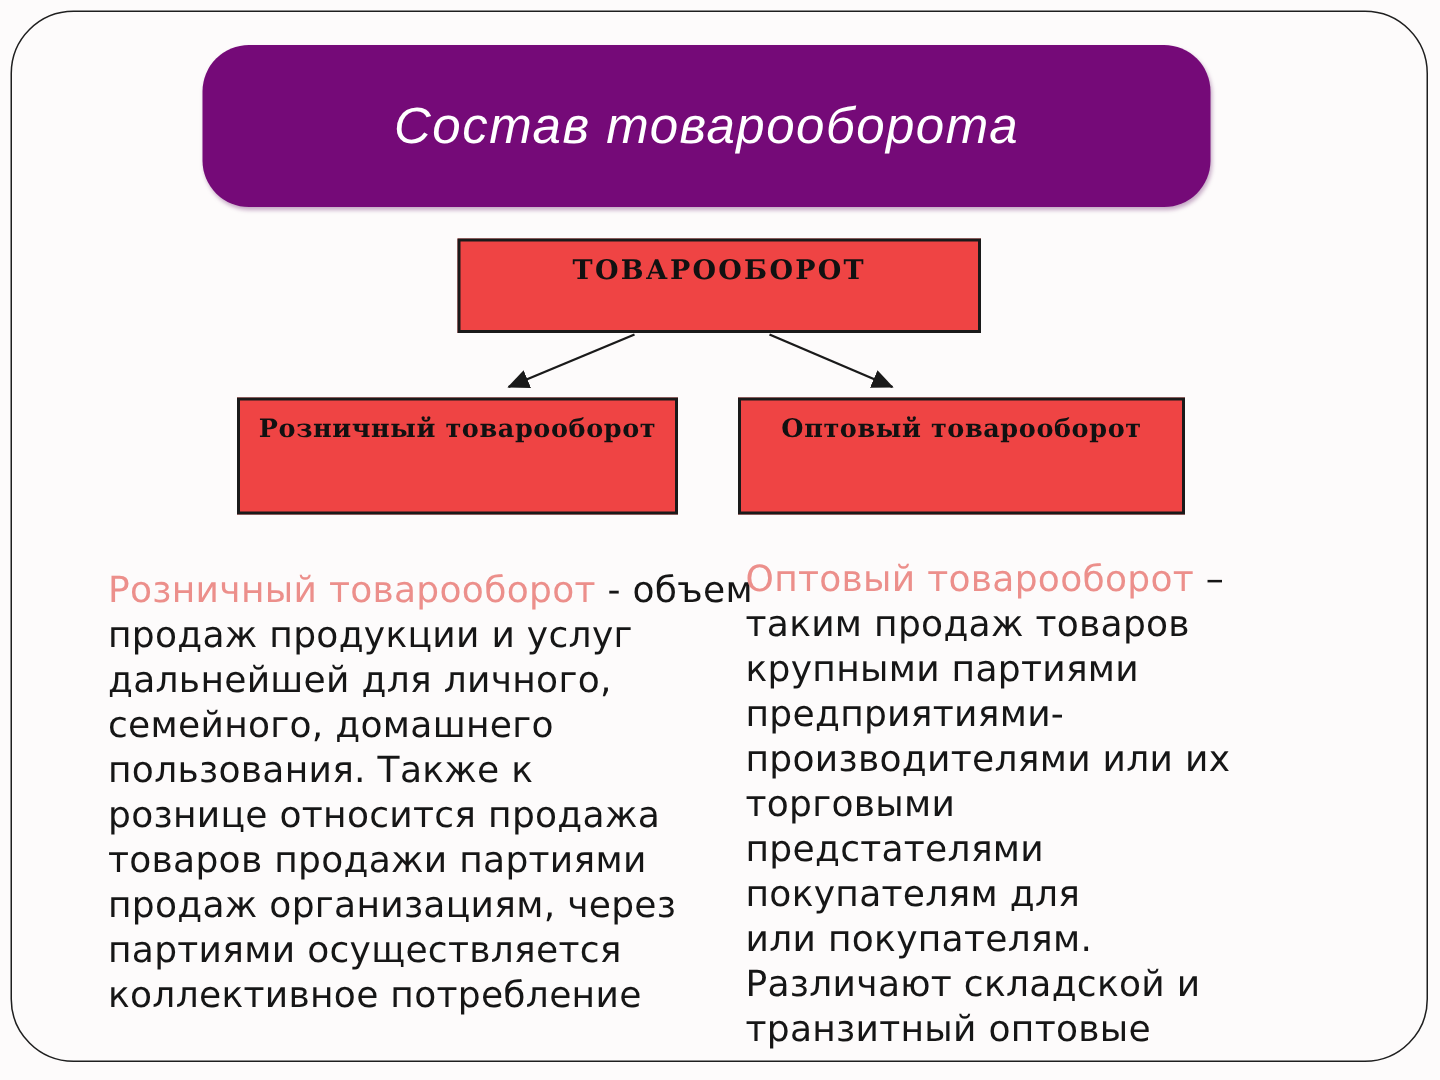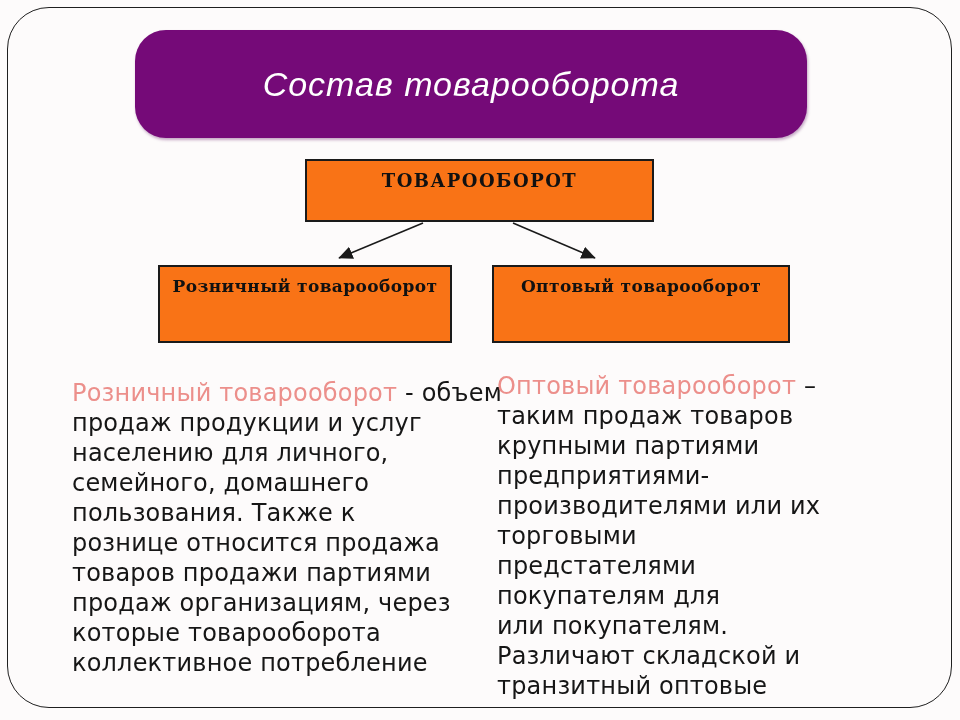--- a/index.html
+++ b/index.html
@@ -37,21 +37,21 @@
     font-family: "Liberation Sans", sans-serif;
     font-style: italic;
     font-weight: 500;
     font-size: 34px;
     letter-spacing: 1px;
     color: #ffffff;
   }
   .diagram-box {
     position: absolute;
     border: 2px solid #1a1a1a;
-    background: #f97316;
+    background: #ef4444;
     text-align: center;
     font-family: "DejaVu Serif", "Liberation Serif", serif;
     font-weight: bold;
     color: #111111;
     box-sizing: border-box;
     z-index: 2;
   }
   .box-root {
     left: 305px; top: 159px;
     width: 349px; height: 63px;
@@ -115,27 +115,27 @@
 <div class="diagram-box box-child box-child-right">
   <span>Оптовый товарооборот</span>
 </div>
 
 <div class="definition definition-left">
   <div class="def-line">
     <span style="color: rgb(236, 143, 139);">Розничный товарооборот</span><span> - объем</span>
   </div>
   <div>
       <div class="def-line">продаж продукции и услуг</div>
-      <div class="def-line">населению для личного,</div>
+      <div class="def-line">дальнейшей для личного,</div>
       <div class="def-line">семейного, домашнего</div>
       <div class="def-line">пользования. Также к</div>
       <div class="def-line">рознице относится продажа</div>
       <div class="def-line">товаров продажи партиями</div>
       <div class="def-line">продаж организациям, через</div>
-      <div class="def-line">которые товарооборота</div>
+      <div class="def-line">партиями осуществляется</div>
       <div class="def-line">коллективное потребление</div>
     </div>
 </div>
 
 <div class="definition definition-right">
   <div class="def-line">
     <span style="color: rgb(236, 143, 139);">Оптовый товарооборот</span><span> –</span>
   </div>
   <div>
       <div class="def-line">таким продаж товаров</div>

